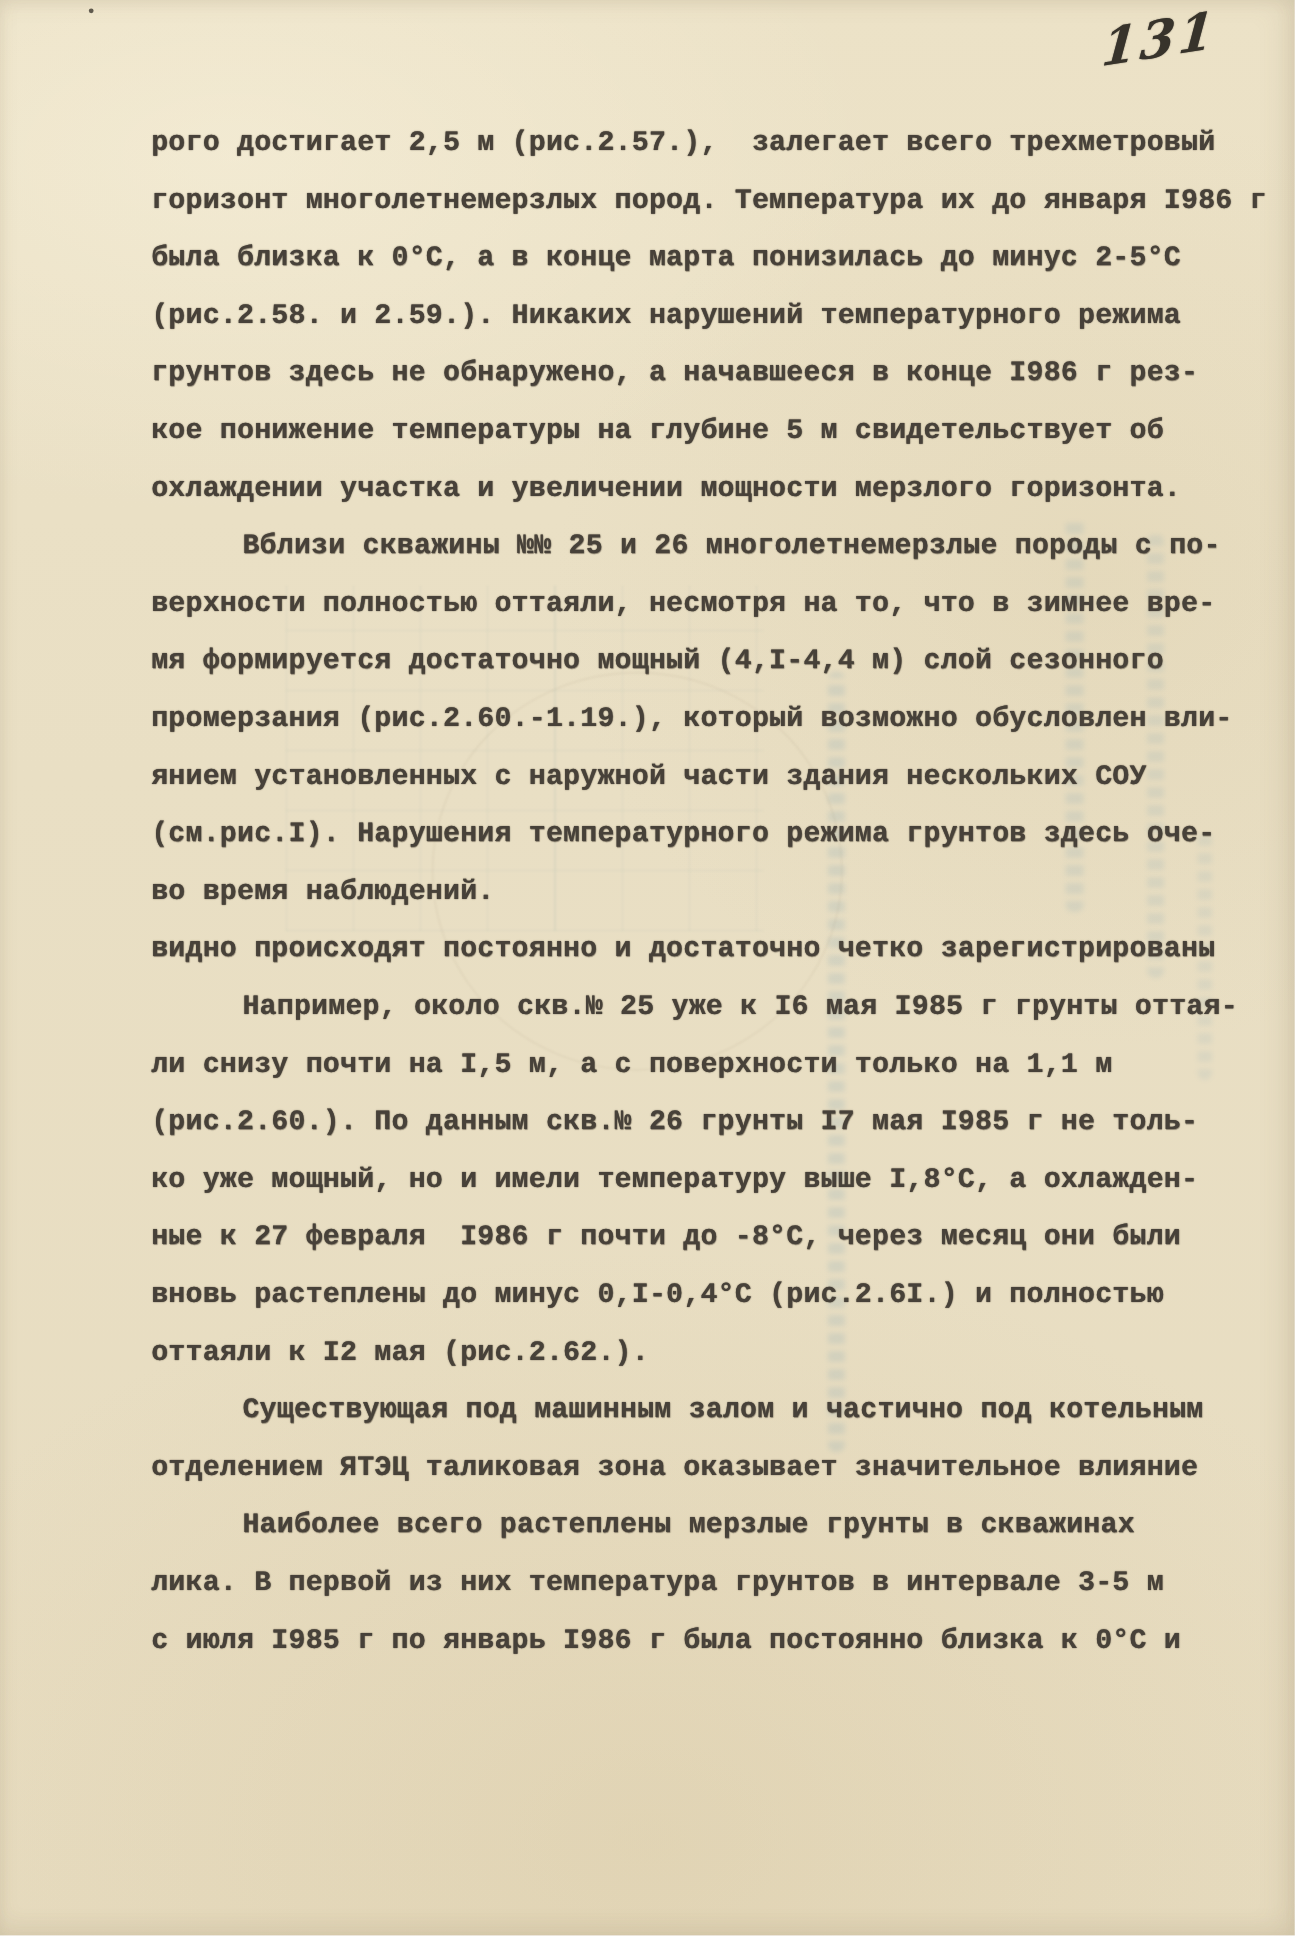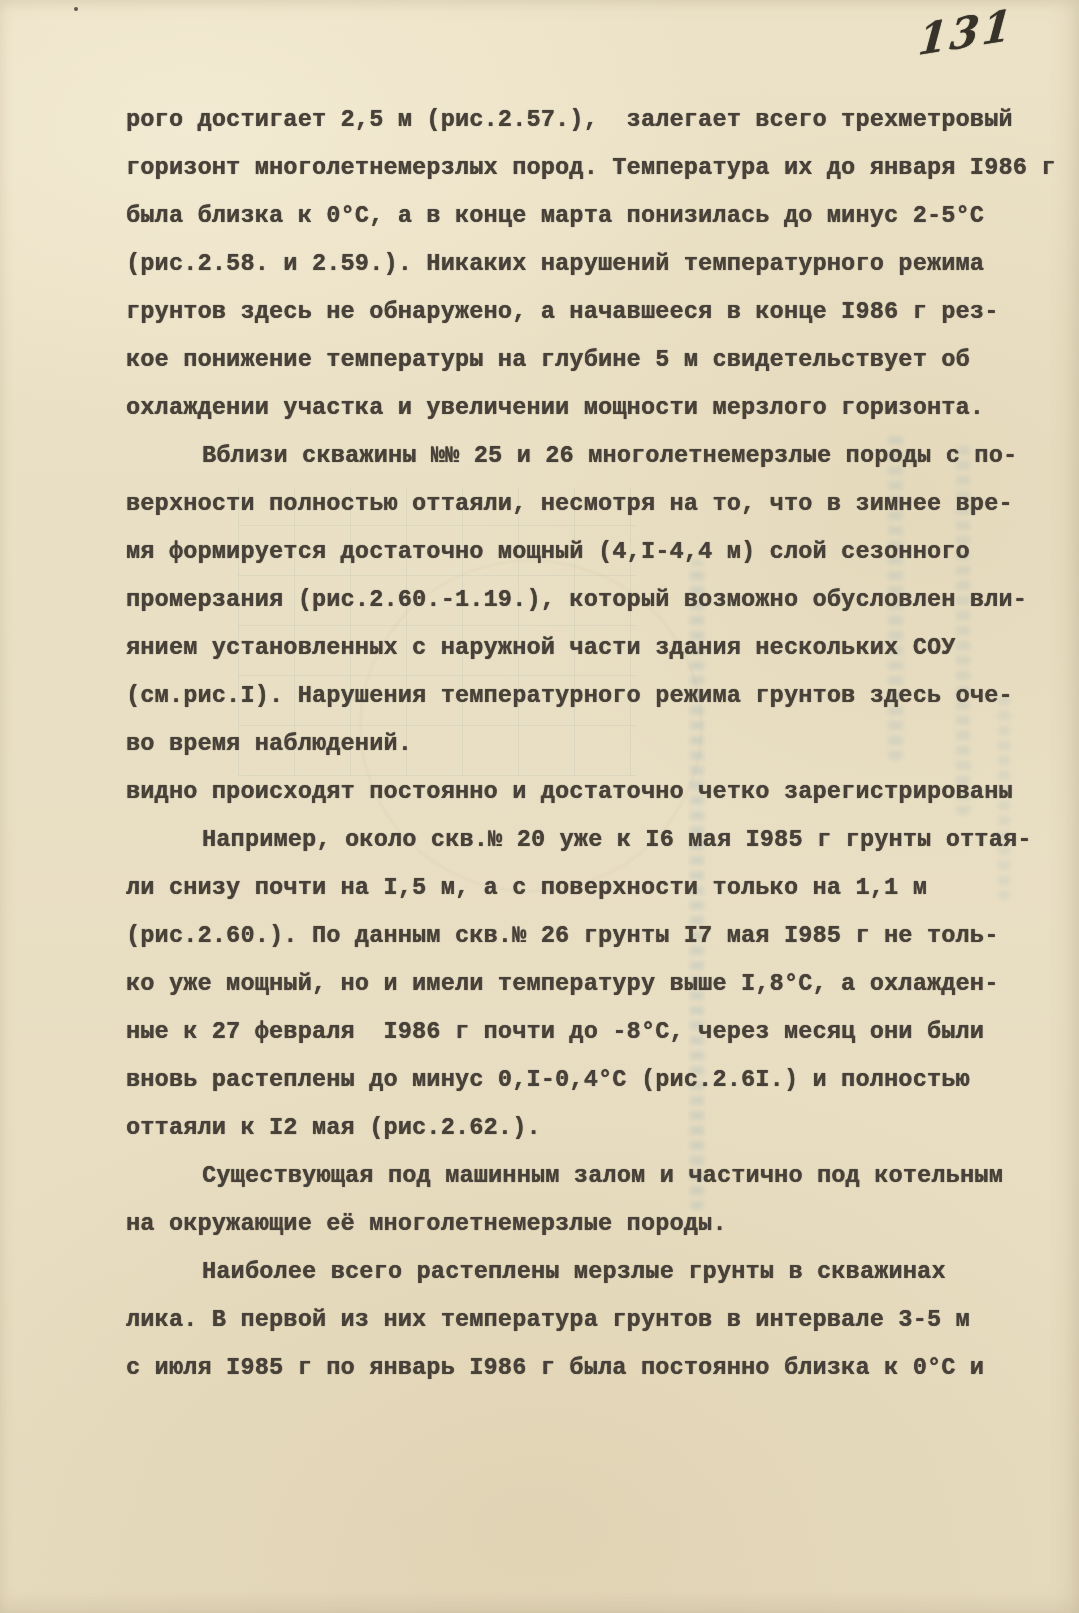--- a/index.html
+++ b/index.html
@@ -100,27 +100,27 @@
     <div class="line">кое понижение температуры на глубине 5 м свидетельствует об</div>
     <div class="line">охлаждении участка и увеличении мощности мерзлого горизонта.</div>
     <div class="line indent">Вблизи скважины №№ 25 и 26 многолетнемерзлые породы с по-</div>
     <div class="line">верхности полностью оттаяли, несмотря на то, что в зимнее вре-</div>
     <div class="line">мя формируется достаточно мощный (4,I-4,4 м) слой сезонного</div>
     <div class="line">промерзания (рис.2.60.-1.19.), который возможно обусловлен вли-</div>
     <div class="line">янием установленных с наружной части здания нескольких СОУ</div>
     <div class="line">(см.рис.I). Нарушения температурного режима грунтов здесь оче-</div>
     <div class="line">во время наблюдений.</div>
     <div class="line">видно происходят постоянно и достаточно четко зарегистрированы</div>
-    <div class="line indent">Например, около скв.№ 20 уже к I6 мая I985 г грунты оттая-</div>
+    <div class="line indent">Например, около скв.№ 25 уже к I6 мая I985 г грунты оттая-</div>
     <div class="line">ли снизу почти на I,5 м, а с поверхности только на 1,1 м</div>
     <div class="line">(рис.2.60.). По данным скв.№ 26 грунты I7 мая I985 г не толь-</div>
     <div class="line">ко уже мощный, но и имели температуру выше I,8°С, а охлажден-</div>
     <div class="line">ные к 27 февраля  I986 г почти до -8°С, через месяц они были</div>
     <div class="line">вновь растеплены до минус 0,I-0,4°С (рис.2.6I.) и полностью</div>
     <div class="line">оттаяли к I2 мая (рис.2.62.).</div>
     <div class="line indent">Существующая под машинным залом и частично под котельным</div>
-    <div class="line">на окружающие её многолетнемерзлые породы.</div>
+    <div class="line">отделением ЯТЭЦ таликовая зона оказывает значительное влияние</div>
     <div class="line indent">Наиболее всего растеплены мерзлые грунты в скважинах</div>
     <div class="line">лика. В первой из них температура грунтов в интервале 3-5 м</div>
     <div class="line">с июля I985 г по январь I986 г была постоянно близка к 0°С и</div>
   </div>
 
 </div>
 
 </body></html>

